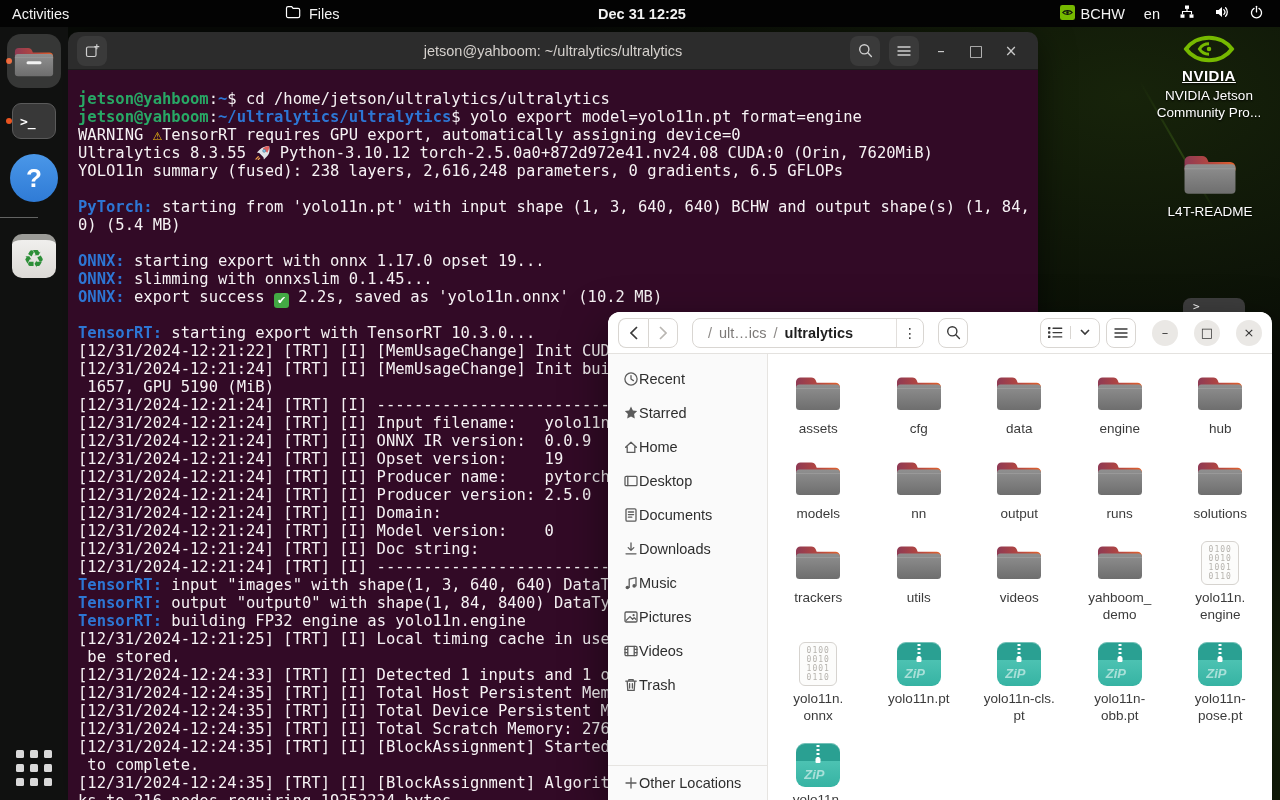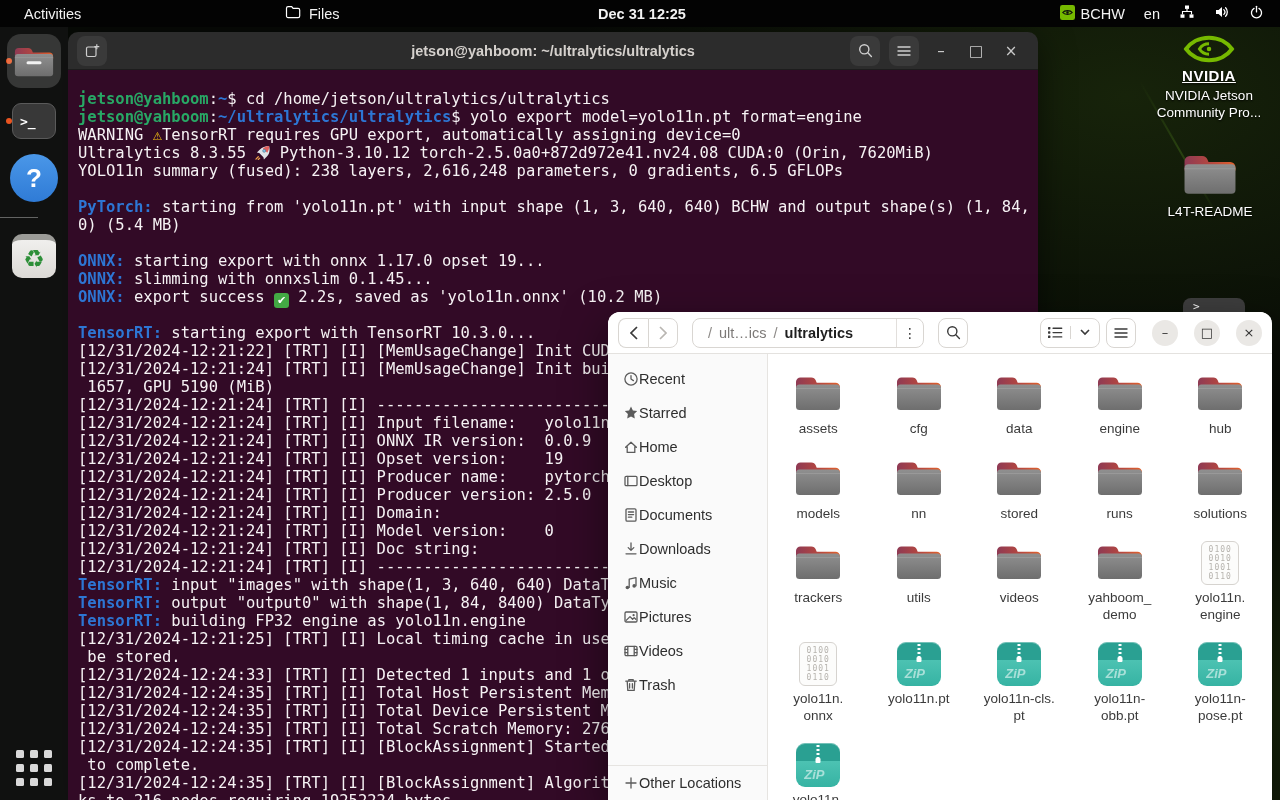--- a/index.html
+++ b/index.html
@@ -8,21 +8,21 @@
     background:
       radial-gradient(900px 520px at 88% 12%, rgba(80,125,25,.22), transparent 62%),
       radial-gradient(760px 460px at 96% 88%, rgba(70,115,22,.28), transparent 60%),
       radial-gradient(560px 340px at 55% 55%, rgba(45,80,18,.16), transparent 65%),
       #070a06;}
   .streak{position:absolute;background:linear-gradient(90deg,transparent,rgba(120,200,40,.35),transparent);height:2px;border-radius:2px;}
   
   #topbar{position:absolute;left:0;top:0;width:1280px;height:27px;background:#030303;z-index:10;
     display:flex;align-items:center;color:#f2f2f2;font-size:14.5px;}
   .tb-btn{padding:0 8px;cursor:default}
-  #tb-activities{margin-left:16px;}
+  #tb-activities{margin-left:4px;}
   #tb-appmenu{position:absolute;left:285px;display:flex;align-items:center;gap:8px;}
   #tb-clock{position:absolute;left:50%;transform:translateX(2px) translateX(-50%);font-weight:600;}
   #tb-right{margin-left:auto;display:flex;align-items:center;gap:19px;padding-right:16px;}
   .maxn{display:flex;align-items:center;gap:6px;}
   
   #dock{position:absolute;left:0;top:27px;width:68px;height:773px;background:rgba(18,18,18,.88);z-index:9;
     display:flex;flex-direction:column;align-items:center;padding-top:7px;box-sizing:border-box;}
   .dock-item{position:relative;width:68px;display:flex;justify-content:center;align-items:center;margin-bottom:15px;}
   .dock-dot{position:absolute;left:6px;top:50%;transform:translateY(-50%);width:6px;height:6px;border-radius:50%;background:#e95420;}
   .dock-tile{width:54px;height:54px;border-radius:14px;background:rgba(255,255,255,.16);display:flex;align-items:center;justify-content:center;position:relative;}
@@ -43,21 +43,21 @@
   #nv-word{font-weight:700;font-size:15px;letter-spacing:.5px;margin-top:-2px;text-shadow:0 1px 2px #000;text-decoration:underline;}
   #nv-label{font-size:13.5px;line-height:17px;white-space:pre-line;margin-top:3px;text-shadow:0 1px 2px #000;}
   #l4t{left:1150px;top:152px;width:120px;}
   #l4t .lbl{font-size:13.5px;margin-top:4px;text-shadow:0 1px 2px #000;}
   #hidden-term{position:absolute;left:1183px;top:298px;width:62px;height:28px;background:#3e3e3e;border-radius:8px;z-index:3;
     color:#fff;font-family:"DejaVu Sans Mono",monospace;font-size:11px;padding:2px 0 0 10px;box-sizing:border-box;}
   
   #term-win{position:absolute;left:68px;top:32px;width:970px;height:768px;z-index:2;border-radius:10px 10px 0 0;
     overflow:hidden;box-shadow:0 10px 34px rgba(0,0,0,.55);}
   #term-header{height:37px;background:#2c2c2c;border-bottom:1px solid #1d1d1d;display:flex;align-items:center;position:relative;}
-  #term-title{position:absolute;left:0;right:0;text-align:center;color:#d5d1cd;font-size:14.5px;font-weight:700;pointer-events:none;}
+  #term-title{position:absolute;left:0;right:0;text-align:center;color:#d5d1cd;font-size:14.5px;font-weight:400;pointer-events:none;}
   .th-btn{width:30px;height:30px;border-radius:8px;background:#3a3a3a;display:flex;align-items:center;justify-content:center;}
   #term-newtab{margin-left:9px;}
   #term-hdr-right{margin-left:auto;display:flex;align-items:center;gap:9px;padding-right:14px;}
   .th-glyph{color:#c9c9c9;font-size:15px;width:26px;text-align:center;font-family:"DejaVu Sans",sans-serif;}
   #term-body{height:731px;background:#320a26;padding:20px 10px;box-sizing:border-box;overflow:hidden;
     font-family:"DejaVu Sans Mono",monospace;font-size:15.5px;line-height:18px;white-space:pre;}
   .tline{height:18px;}
   .tp{color:#f6f2f4;}
   .tg{color:#28a865;font-weight:700;}
   .tb{color:#2d76d4;font-weight:700;}
@@ -503,21 +503,21 @@
                     <linearGradient id="fb" x1="0" y1="0" x2="0" y2="1">
                       <stop offset="0" stop-color="#909090"></stop>
                       <stop offset="1" stop-color="#6e6e6e"></stop>
                     </linearGradient>
                   </defs>
                   <path d="M2 12v-4a4.5 4.5 0 0 1 4.5-4.5h10.8c2.3 0 3.7 1.1 4.4 2.8l1 2.4h18.8A4.5 4.5 0 0 1 46 13.2V16H2z" fill="url(#fg)"></path>
                   <rect x="2" y="10.5" width="44" height="25.5" rx="3.5" fill="url(#fb)"></rect>
                   <path d="M2 14h44v1H2z" fill="rgba(255,255,255,.12)"></path>
                 </svg></span>
             </div>
-            <div class="lbl">stored</div>
+            <div class="lbl">output</div>
           </div>
           <div class="cell">
             <div class="ic">
               <span><svg viewBox="0 0 48 38" width="48" height="38">
                   <defs>
                     <linearGradient id="fg" x1="0" y1="0" x2="1" y2="0">
                       <stop offset="0" stop-color="#8e3a54"></stop>
                       <stop offset=".55" stop-color="#b8483e"></stop>
                       <stop offset="1" stop-color="#e3622c"></stop>
                     </linearGradient>

